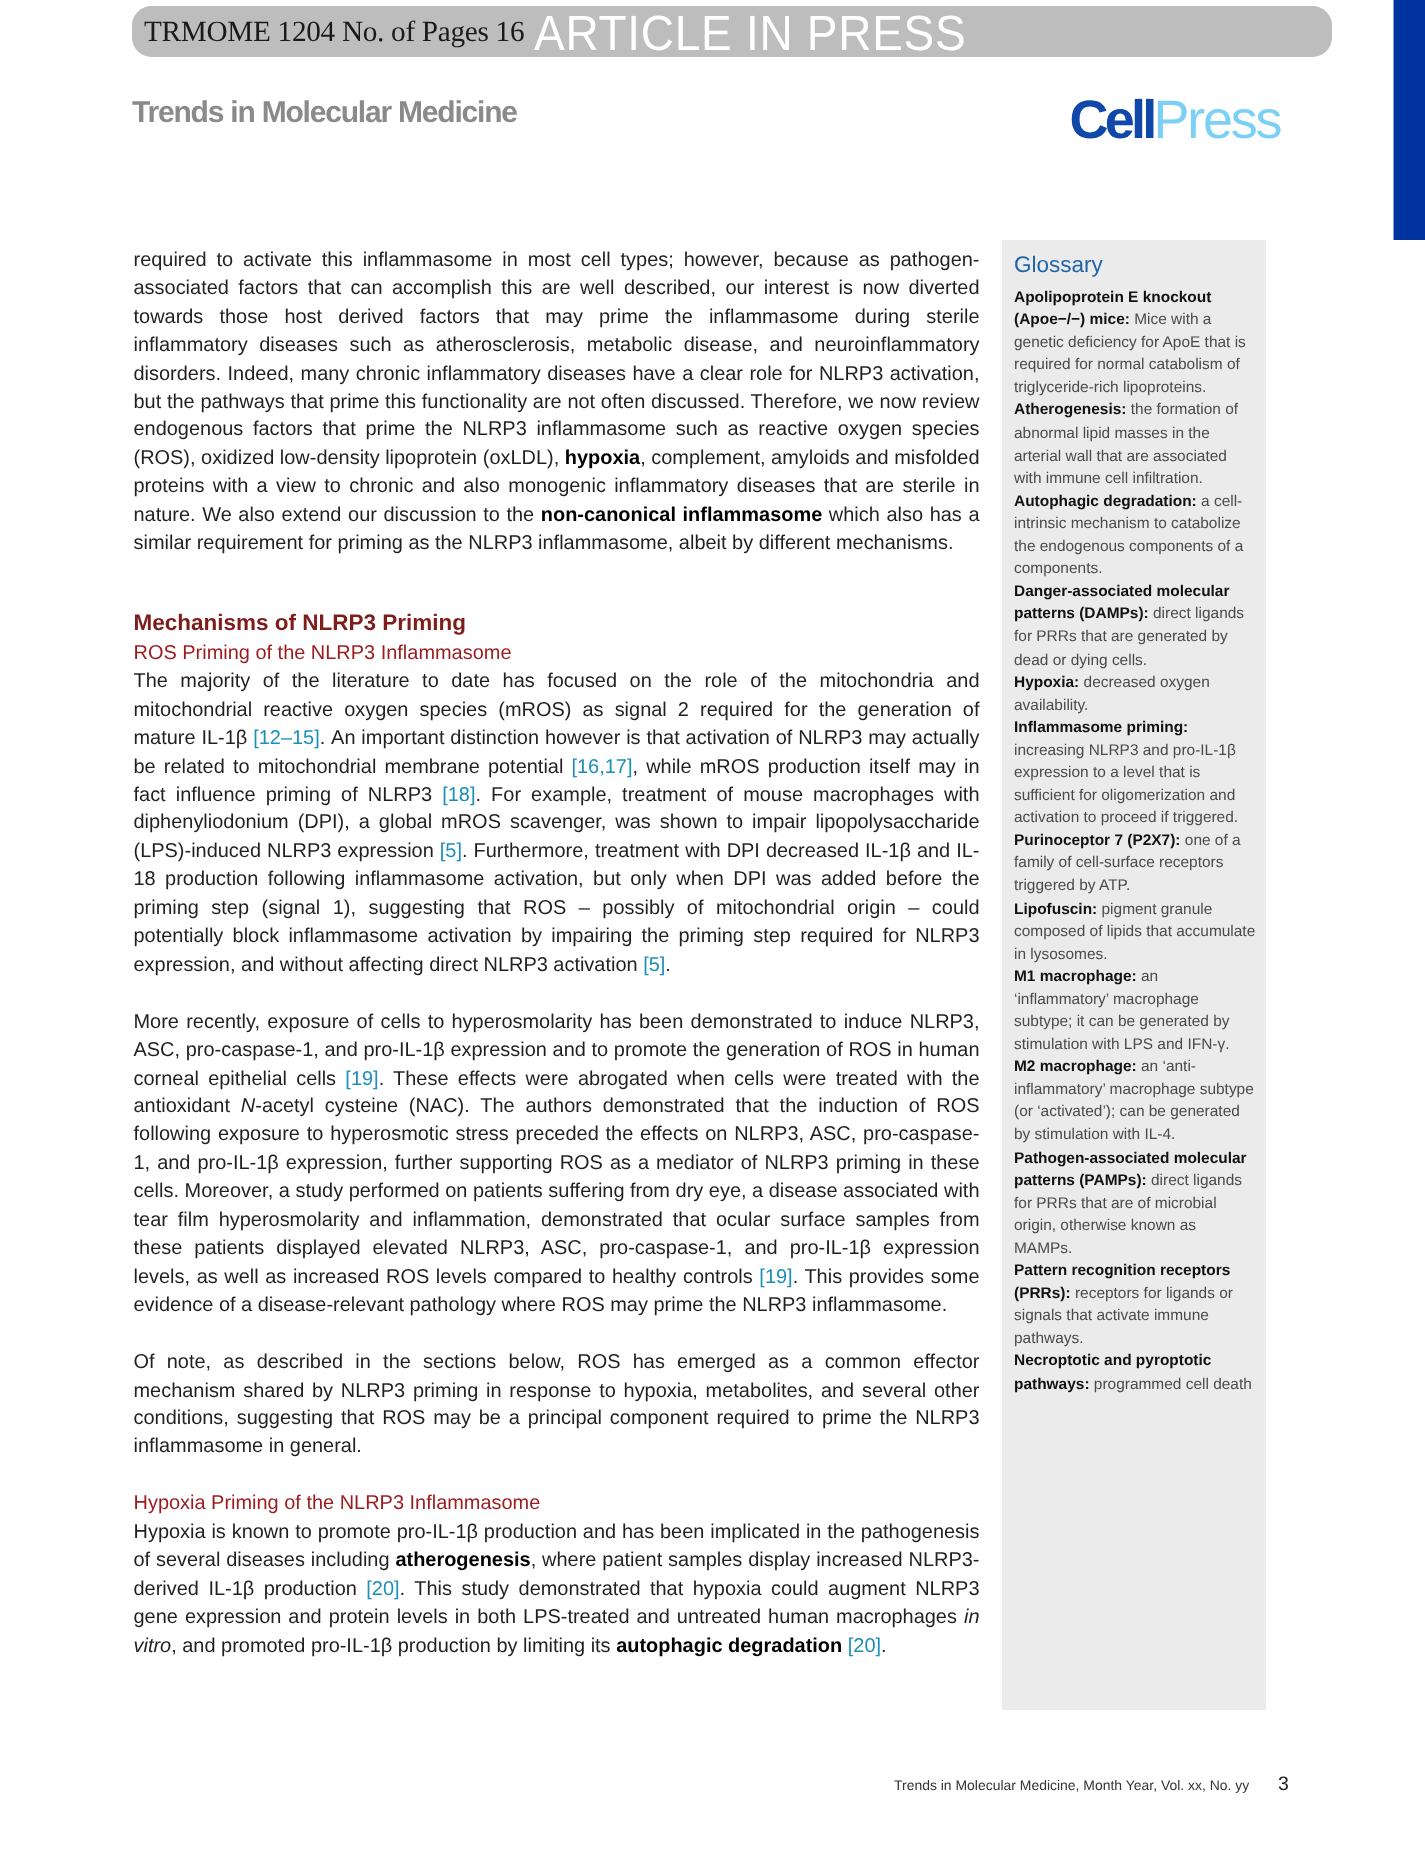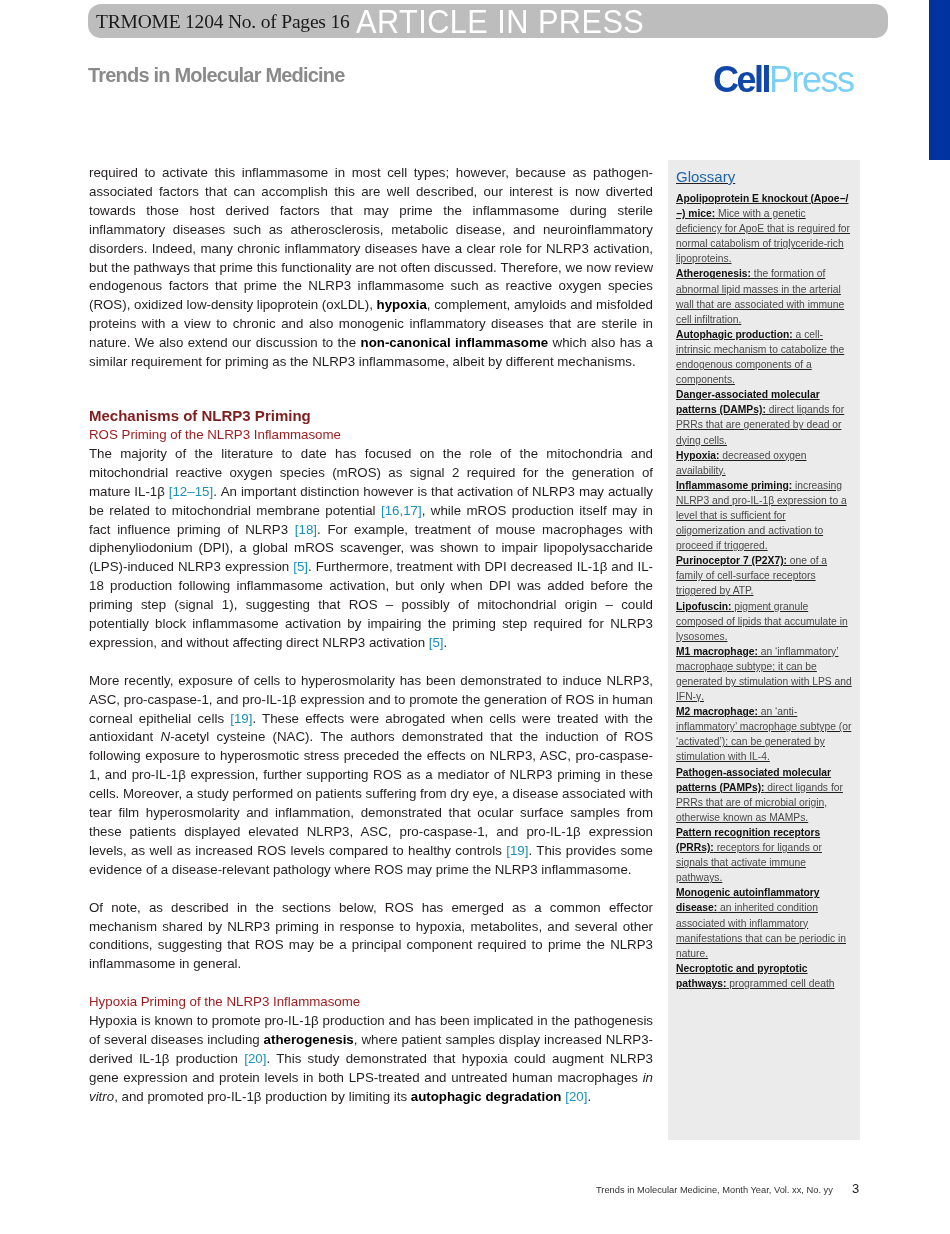--- a/index.html
+++ b/index.html
@@ -17,21 +17,21 @@
   .logo .press { color: #7dd0f5; font-weight: normal; letter-spacing: -1.5px; }
 
   .main { position: absolute; left: 89px; top: 164px; width: 564px; font-size: 13.3px; line-height: 18.9px; text-align: justify; color: #231f20; }
   .main p { margin: 0; }
   .main p.gap { margin-top: 18.9px; }
   .main .cite { color: #1a8fb8; margin-top: 12px; }
   .main b { font-weight: bold; color: #000; }
   .sec-title { color: #7f1d1d; font-weight: bold; font-size: 15px; margin-top: 34px; line-height: 20px; }
   .subsec-title { color: #9b1b1e; font-size: 13.3px; line-height: 18.9px; }
 
-  .glossary { position: absolute; left: 668px; top: 160px; width: 192px; height: 980px; background: #ebebeb; box-sizing: border-box; padding: 7px 6px 0 8px; text-decoration: underline; }
+  .glossary { position: absolute; left: 668px; top: 160px; width: 176px; height: 980px; background: #ebebeb; box-sizing: border-box; padding: 7px 6px 0 8px; }
   .glossary h2 { margin: 0 0 4px 0; font-weight: normal; font-size: 15px; color: #1d64a8; line-height: 20px; }
   .gl-entry { font-size: 10.3px; line-height: 15.1px; color: #4a4a4a; }
   .gl-entry .term { font-weight: bold; color: #111; }
 
   .footer { position: absolute; left: 596px; top: 1185px; font-size: 9.3px; color: #333; white-space: nowrap; }
   .page-num { position: absolute; left: 852px; top: 1181px; font-size: 13px; color: #222; }
 </style>
 </head>
 <body>
 
@@ -62,28 +62,27 @@
 
   <div class="subsec-title" style="margin-top:18.9px">Hypoxia Priming of the NLRP3 Inflammasome</div>
 
   <p><span>Hypoxia is known to promote pro-IL-1β production and has been implicated in the pathogenesis of several diseases including </span><b>atherogenesis</b><span>, where patient samples display increased NLRP3-derived IL-1β production </span><span class="cite">[20]</span><span>. This study demonstrated that hypoxia could augment NLRP3 gene expression and protein levels in both LPS-treated and untreated human macrophages </span><i>in vitro</i><span>, and promoted pro-IL-1β production by limiting its </span><b>autophagic degradation</b><span> </span><span class="cite">[20]</span><span>.</span></p>
 </div>
 
 <div class="glossary">
   <h2>Glossary</h2>
   <div class="gl-entry"><span class="term">Apolipoprotein E knockout (Apoe−/−) mice:</span><span> Mice with a genetic deficiency for ApoE that is required for normal catabolism of triglyceride-rich lipoproteins.</span></div>
   <div class="gl-entry"><span class="term">Atherogenesis:</span><span> the formation of abnormal lipid masses in the arterial wall that are associated with immune cell infiltration.</span></div>
-  <div class="gl-entry"><span class="term">Autophagic production:</span><span> a cell-intrinsic mechanism to catabolize the endogenous components of a components.</span></div>
+  <div class="gl-entry"><span class="term">Autophagic degradation:</span><span> a cell-intrinsic mechanism to catabolize the endogenous components of a components.</span></div>
   <div class="gl-entry"><span class="term">Danger-associated molecular patterns (DAMPs):</span><span> direct ligands for PRRs that are generated by dead or dying cells.</span></div>
   <div class="gl-entry"><span class="term">Hypoxia:</span><span> decreased oxygen availability.</span></div>
   <div class="gl-entry"><span class="term">Inflammasome priming:</span><span> increasing NLRP3 and pro-IL-1β expression to a level that is sufficient for oligomerization and activation to proceed if triggered.</span></div>
   <div class="gl-entry"><span class="term">Purinoceptor 7 (P2X7):</span><span> one of a family of cell-surface receptors triggered by ATP.</span></div>
   <div class="gl-entry"><span class="term">Lipofuscin:</span><span> pigment granule composed of lipids that accumulate in lysosomes.</span></div>
   <div class="gl-entry"><span class="term">M1 macrophage:</span><span> an ‘inflammatory’ macrophage subtype; it can be generated by stimulation with LPS and IFN-γ.</span></div>
   <div class="gl-entry"><span class="term">M2 macrophage:</span><span> an ‘anti-inflammatory’ macrophage subtype (or ‘activated’); can be generated by stimulation with IL-4.</span></div>
   <div class="gl-entry"><span class="term">Pathogen-associated molecular patterns (PAMPs):</span><span> direct ligands for PRRs that are of microbial origin, otherwise known as MAMPs.</span></div>
   <div class="gl-entry"><span class="term">Pattern recognition receptors (PRRs):</span><span> receptors for ligands or signals that activate immune pathways.</span></div>
-  <div class="gl-entry"><span class="term">Monogenic autoinflammatory disease:</span><span> an inherited condition associated with inflammatory manifestations that can be periodic in nature.</span></div>
   <div class="gl-entry"><span class="term">Necroptotic and pyroptotic pathways:</span><span> programmed cell death</span></div>
 </div>
 
 <div class="footer">Trends in Molecular Medicine, Month Year, Vol. xx, No. yy</div>
 <div class="page-num">3</div>
 
 </body></html>

